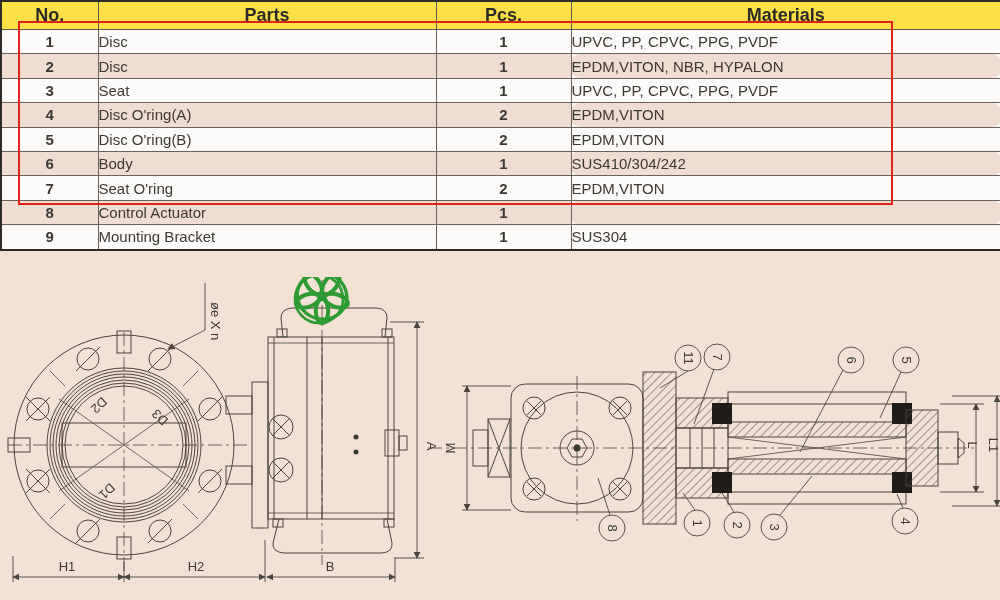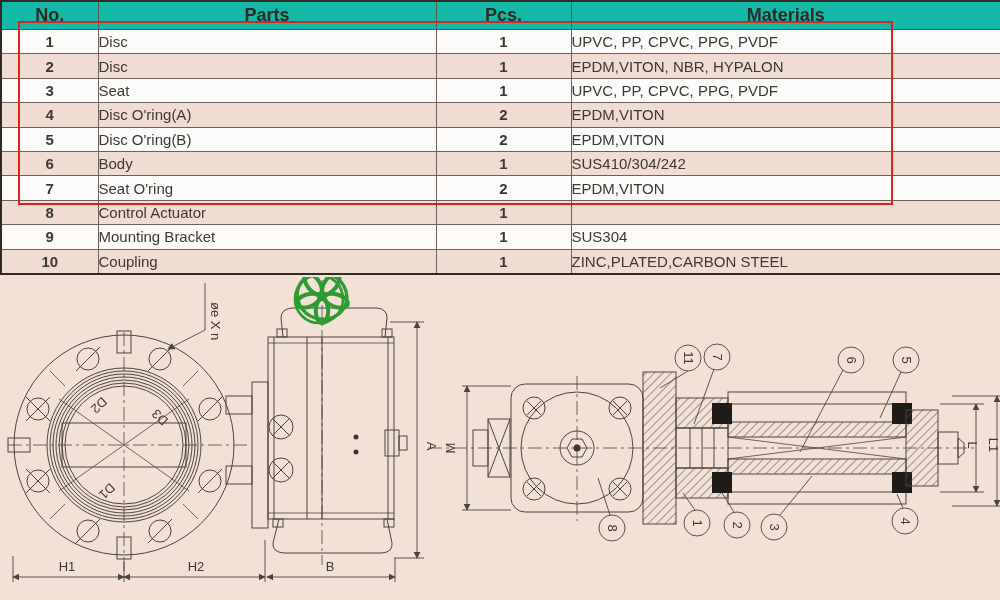--- a/index.html
+++ b/index.html
@@ -1,28 +1,28 @@
 <!DOCTYPE html>
 <html><head>
 <meta charset="utf-8">
 <style>
   html,body{margin:0;padding:0;background:#888;}
   .stage{position:relative;width:1000px;height:600px;background:#f3e1d6;overflow:hidden;
          font-family:"Liberation Sans",sans-serif;}
   
   table.parts{position:absolute;top:0;left:0;width:1000px;border-collapse:collapse;
               table-layout:fixed;border:2px solid #2e2a26;background:#fcfbfa;}
-  table.parts th{height:27px;background:#14b8a6;color:#2e2a26;font-size:18px;font-weight:bold;
+  table.parts th{height:27px;background:#fde047;color:#2e2a26;font-size:18px;font-weight:bold;
                  border:1px solid #5d564e;padding:0;}
   table.parts td{height:23.4px;font-size:15px;color:#3c3834;border:1px solid #6a625a;
                  padding:0;white-space:nowrap;overflow:hidden;}
   table.parts tr.alt td{background:#f0dcd1;}
   td.col-no,td.col-pcs{text-align:center;font-weight:bold;color:#322e2a;}
   td.col-part{padding-left:70px;}
-  td.col-materials{padding-left:62px;}
+  td.col-materials{padding-left:62px;border-radius:9px;}
   .col-w-no{width:97px;} .col-w-part{width:338px;} .col-w-pcs{width:135px;} .col-w-mat{width:430px;}
   
   .highlight-box{position:absolute;left:18px;top:21px;width:871px;height:180px;
                  border:2px solid #de2418;z-index:5;pointer-events:none;}
   
   svg.drawing{position:absolute;left:0;top:277px;}
   svg.drawing text{font-family:"Liberation Sans",sans-serif;fill:#3c3834;}
   .dimlbl{font-size:13px;}
   .calloutlbl{font-size:13px;}
 </style>
@@ -93,26 +93,20 @@
           <td class="col-no">8</td>
           <td class="col-part">Control Actuator</td>
           <td class="col-pcs">1</td>
           <td class="col-materials"></td>
         </tr>
         <tr>
           <td class="col-no">9</td>
           <td class="col-part">Mounting Bracket</td>
           <td class="col-pcs">1</td>
           <td class="col-materials">SUS304</td>
-        </tr>
-        <tr class="alt">
-          <td class="col-no">10</td>
-          <td class="col-part">Coupling</td>
-          <td class="col-pcs">1</td>
-          <td class="col-materials">ZINC,PLATED,CARBON STEEL</td>
         </tr>
       </tbody>
   </table>
 
   <div class="highlight-box"></div>
 
   <svg class="drawing" width="1000" height="323" viewBox="0 277 1000 323">
     <defs>
       <pattern id="hatch" width="6" height="6" patternUnits="userSpaceOnUse" patternTransform="rotate(45)">
         <line x1="0" y1="0" x2="0" y2="6" stroke="#4a443e" stroke-width="1"></line>

